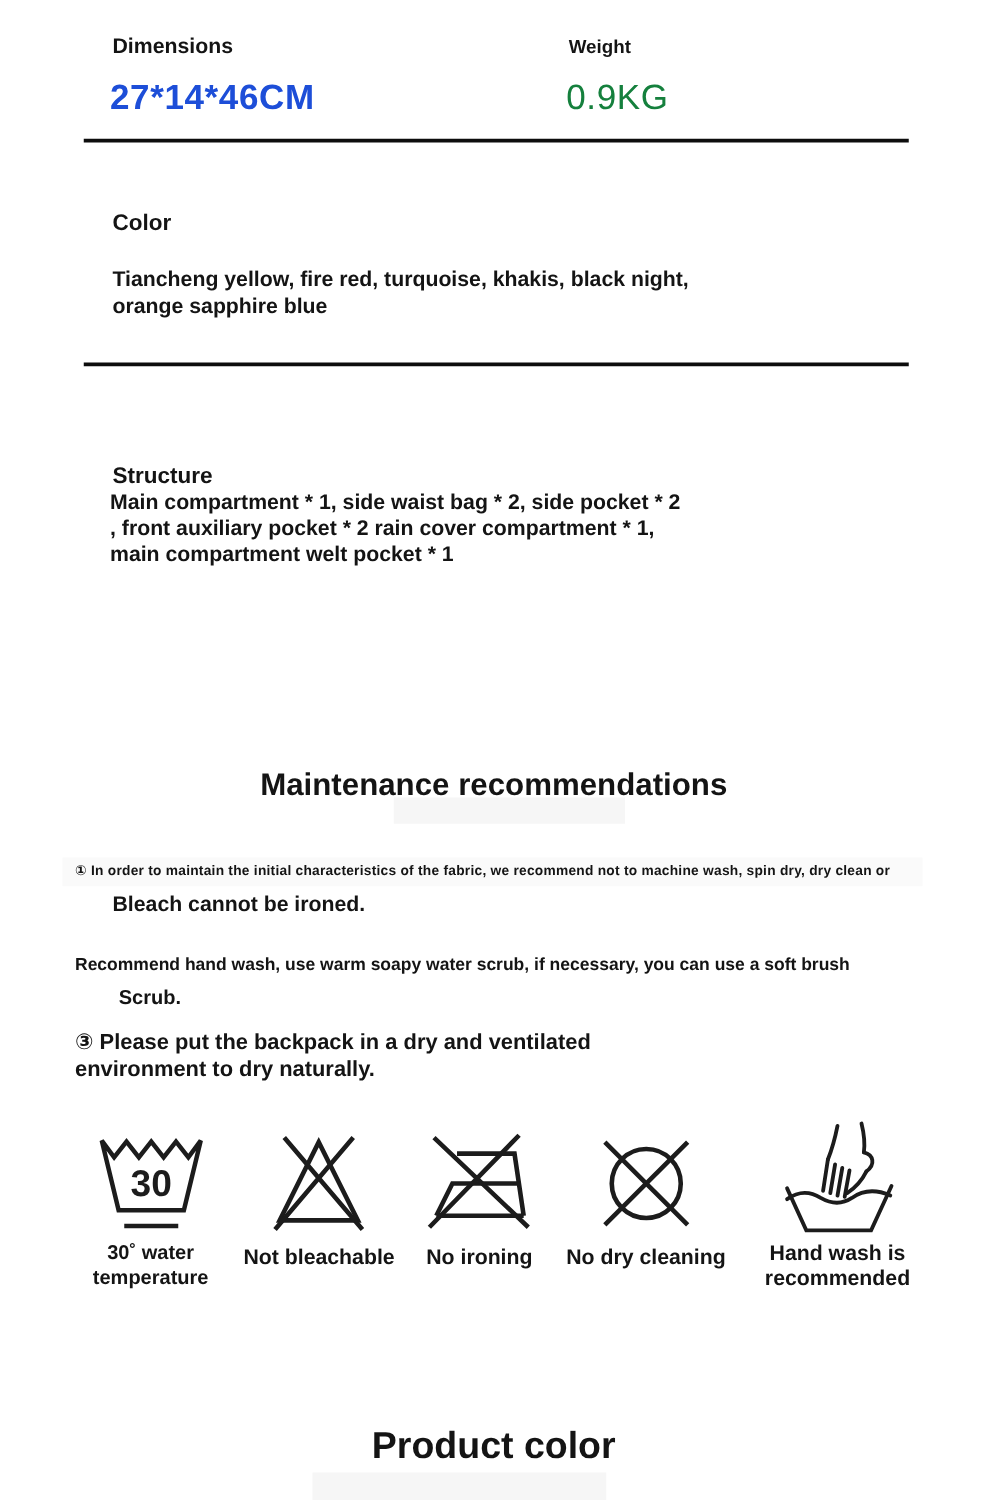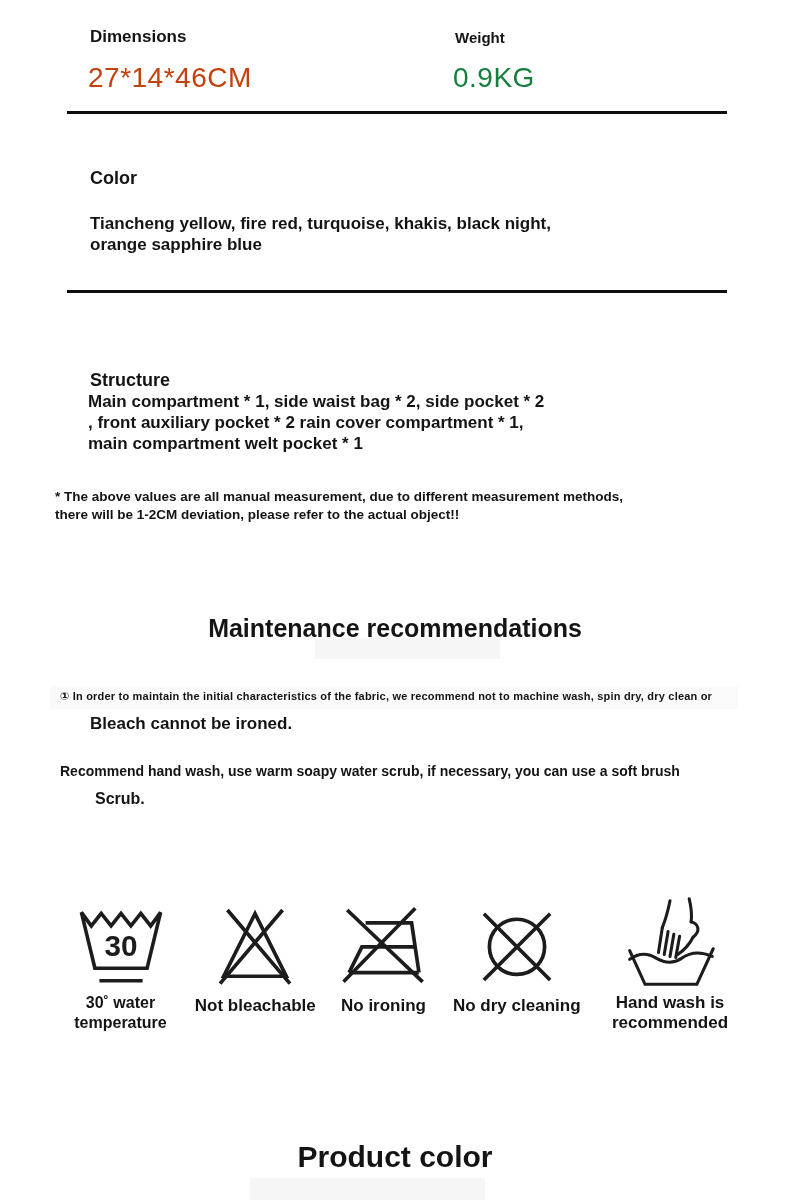--- a/index.html
+++ b/index.html
@@ -5,21 +5,21 @@
   * { margin:0; padding:0; box-sizing:border-box; }
   html,body { background:#ffffff; }
   body { font-family:"Liberation Sans","DejaVu Sans",sans-serif; color:#141414; }
   .page { position:relative; width:790px; height:1200px; background:#ffffff; overflow:hidden; }
 
   .abs { position:absolute; }
   .multiline { white-space:pre-line; }
 
   
   .dims-label   { left:90px;  top:27px;  font-size:17px; font-weight:bold; }
-  .dims-value   { left:88px;  top:62px;  font-size:28px; font-weight:400; color:#c2410c; letter-spacing:0.5px; }
+  .dims-value   { left:88px;  top:62px;  font-size:28px; font-weight:700; color:#1d4ed8; letter-spacing:0.5px; }
   .weight-label { left:455px; top:29px;  font-size:15px; font-weight:bold; }
   .weight-value { left:453px; top:62px;  font-size:28px; font-weight:400; color:#15803d; letter-spacing:0.5px; }
 
   .rule { left:67px; width:660px; height:3px; background:#0d0d0d; }
   .rule1 { top:111px; }
   .rule2 { top:290px; }
 
   .color-heading     { left:90px; top:168px; font-size:18px; font-weight:bold;text-align:right; }
   .color-value       { left:90px; top:213px; font-size:17px; font-weight:bold; line-height:21px; width:640px; }
   .structure-heading { left:90px; top:370px; font-size:18px; font-weight:bold; }
@@ -72,31 +72,31 @@
   <div class="abs color-value multiline">Tiancheng yellow, fire red, turquoise, khakis, black night,
 orange sapphire blue</div>
 
   <div class="abs rule rule2"></div>
 
   <div class="abs structure-heading">Structure</div>
   <div class="abs structure-value multiline">Main compartment * 1, side waist bag * 2, side pocket * 2
 , front auxiliary pocket * 2 rain cover compartment * 1,
 main compartment welt pocket * 1</div>
 
-  <div class="abs disclaimer multiline">* The above values are all manual measurement, due to different measurement methods,
-there will be 1-2CM deviation, please refer to the actual object!!</div>
 
   <div class="abs shade shade-maintenance"></div>
   <div class="abs maintenance-heading">Maintenance recommendations</div>
 
   <div class="abs shade shade-note1"></div>
   <div class="abs note1">① In order to maintain the initial characteristics of the fabric, we recommend not to machine wash, spin dry, dry clean or</div>
   <div class="abs note1b">Bleach cannot be ironed.</div>
   <div class="abs note2">Recommend hand wash, use warm soapy water scrub, if necessary, you can use a soft brush</div>
   <div class="abs note2b">Scrub.</div>
+  <div class="abs note3 multiline">③ Please put the backpack in a dry and ventilated
+environment to dry naturally.</div>
 
   <div class="abs care-row">
 
     <div class="care-col care-col-1">
       <div class="care-icon">
         <svg width="90" height="96" viewBox="0 0 100 104">
           <path class="icon-stroke" d="M6,18 L17,33 L28,19 L39,33 L50,19 L61,33 L72,19 L83,33 L94,18 L79,80 L21,80 Z"></path>
           <text class="wash-num" x="50" y="67" text-anchor="middle">30</text>
           <path class="icon-stroke" d="M26,94 L74,94" stroke-width="3.4"></path>
         </svg>

